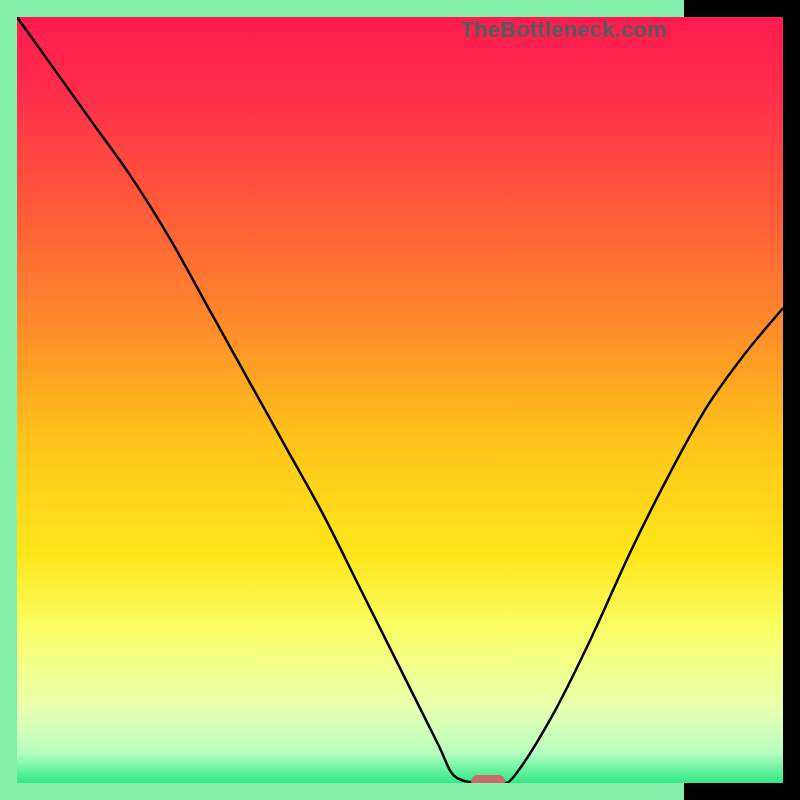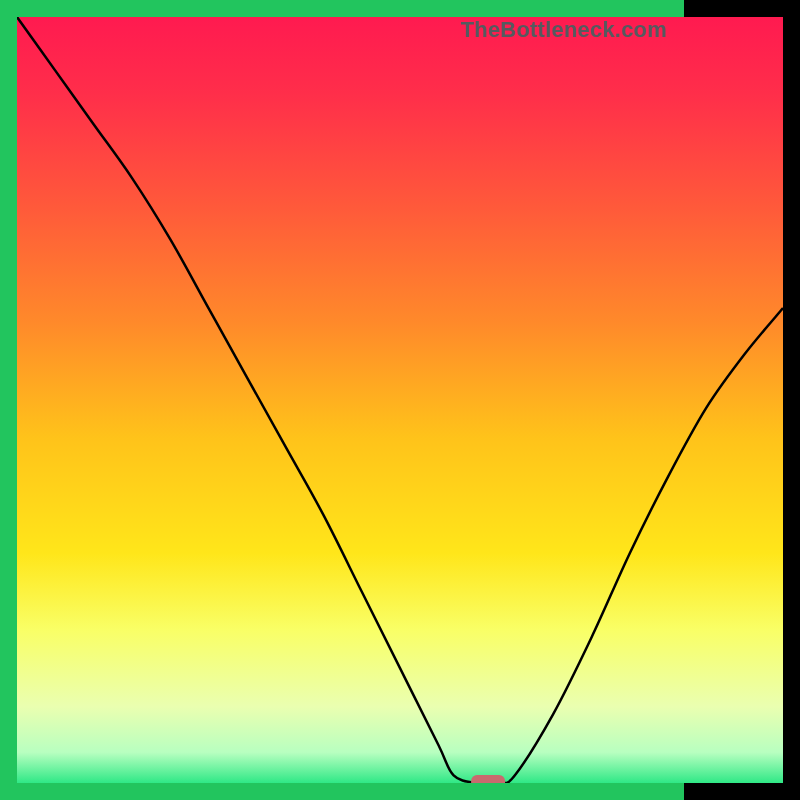--- a/index.html
+++ b/index.html
@@ -9,21 +9,21 @@
     height: 800px;
     background: #000;
     overflow: hidden;
   }
   .frame {
     position: absolute;
     left: 0;
     top: 0;
     width: 684px;
     height: 800px;
-    background: #22c55e;
+    background: #86efac;
   }
   .plot {
     position: absolute;
     left: 17px;
     top: 17px;
     width: 766px;
     height: 766px;
     overflow: hidden;
   }
   .watermark {

